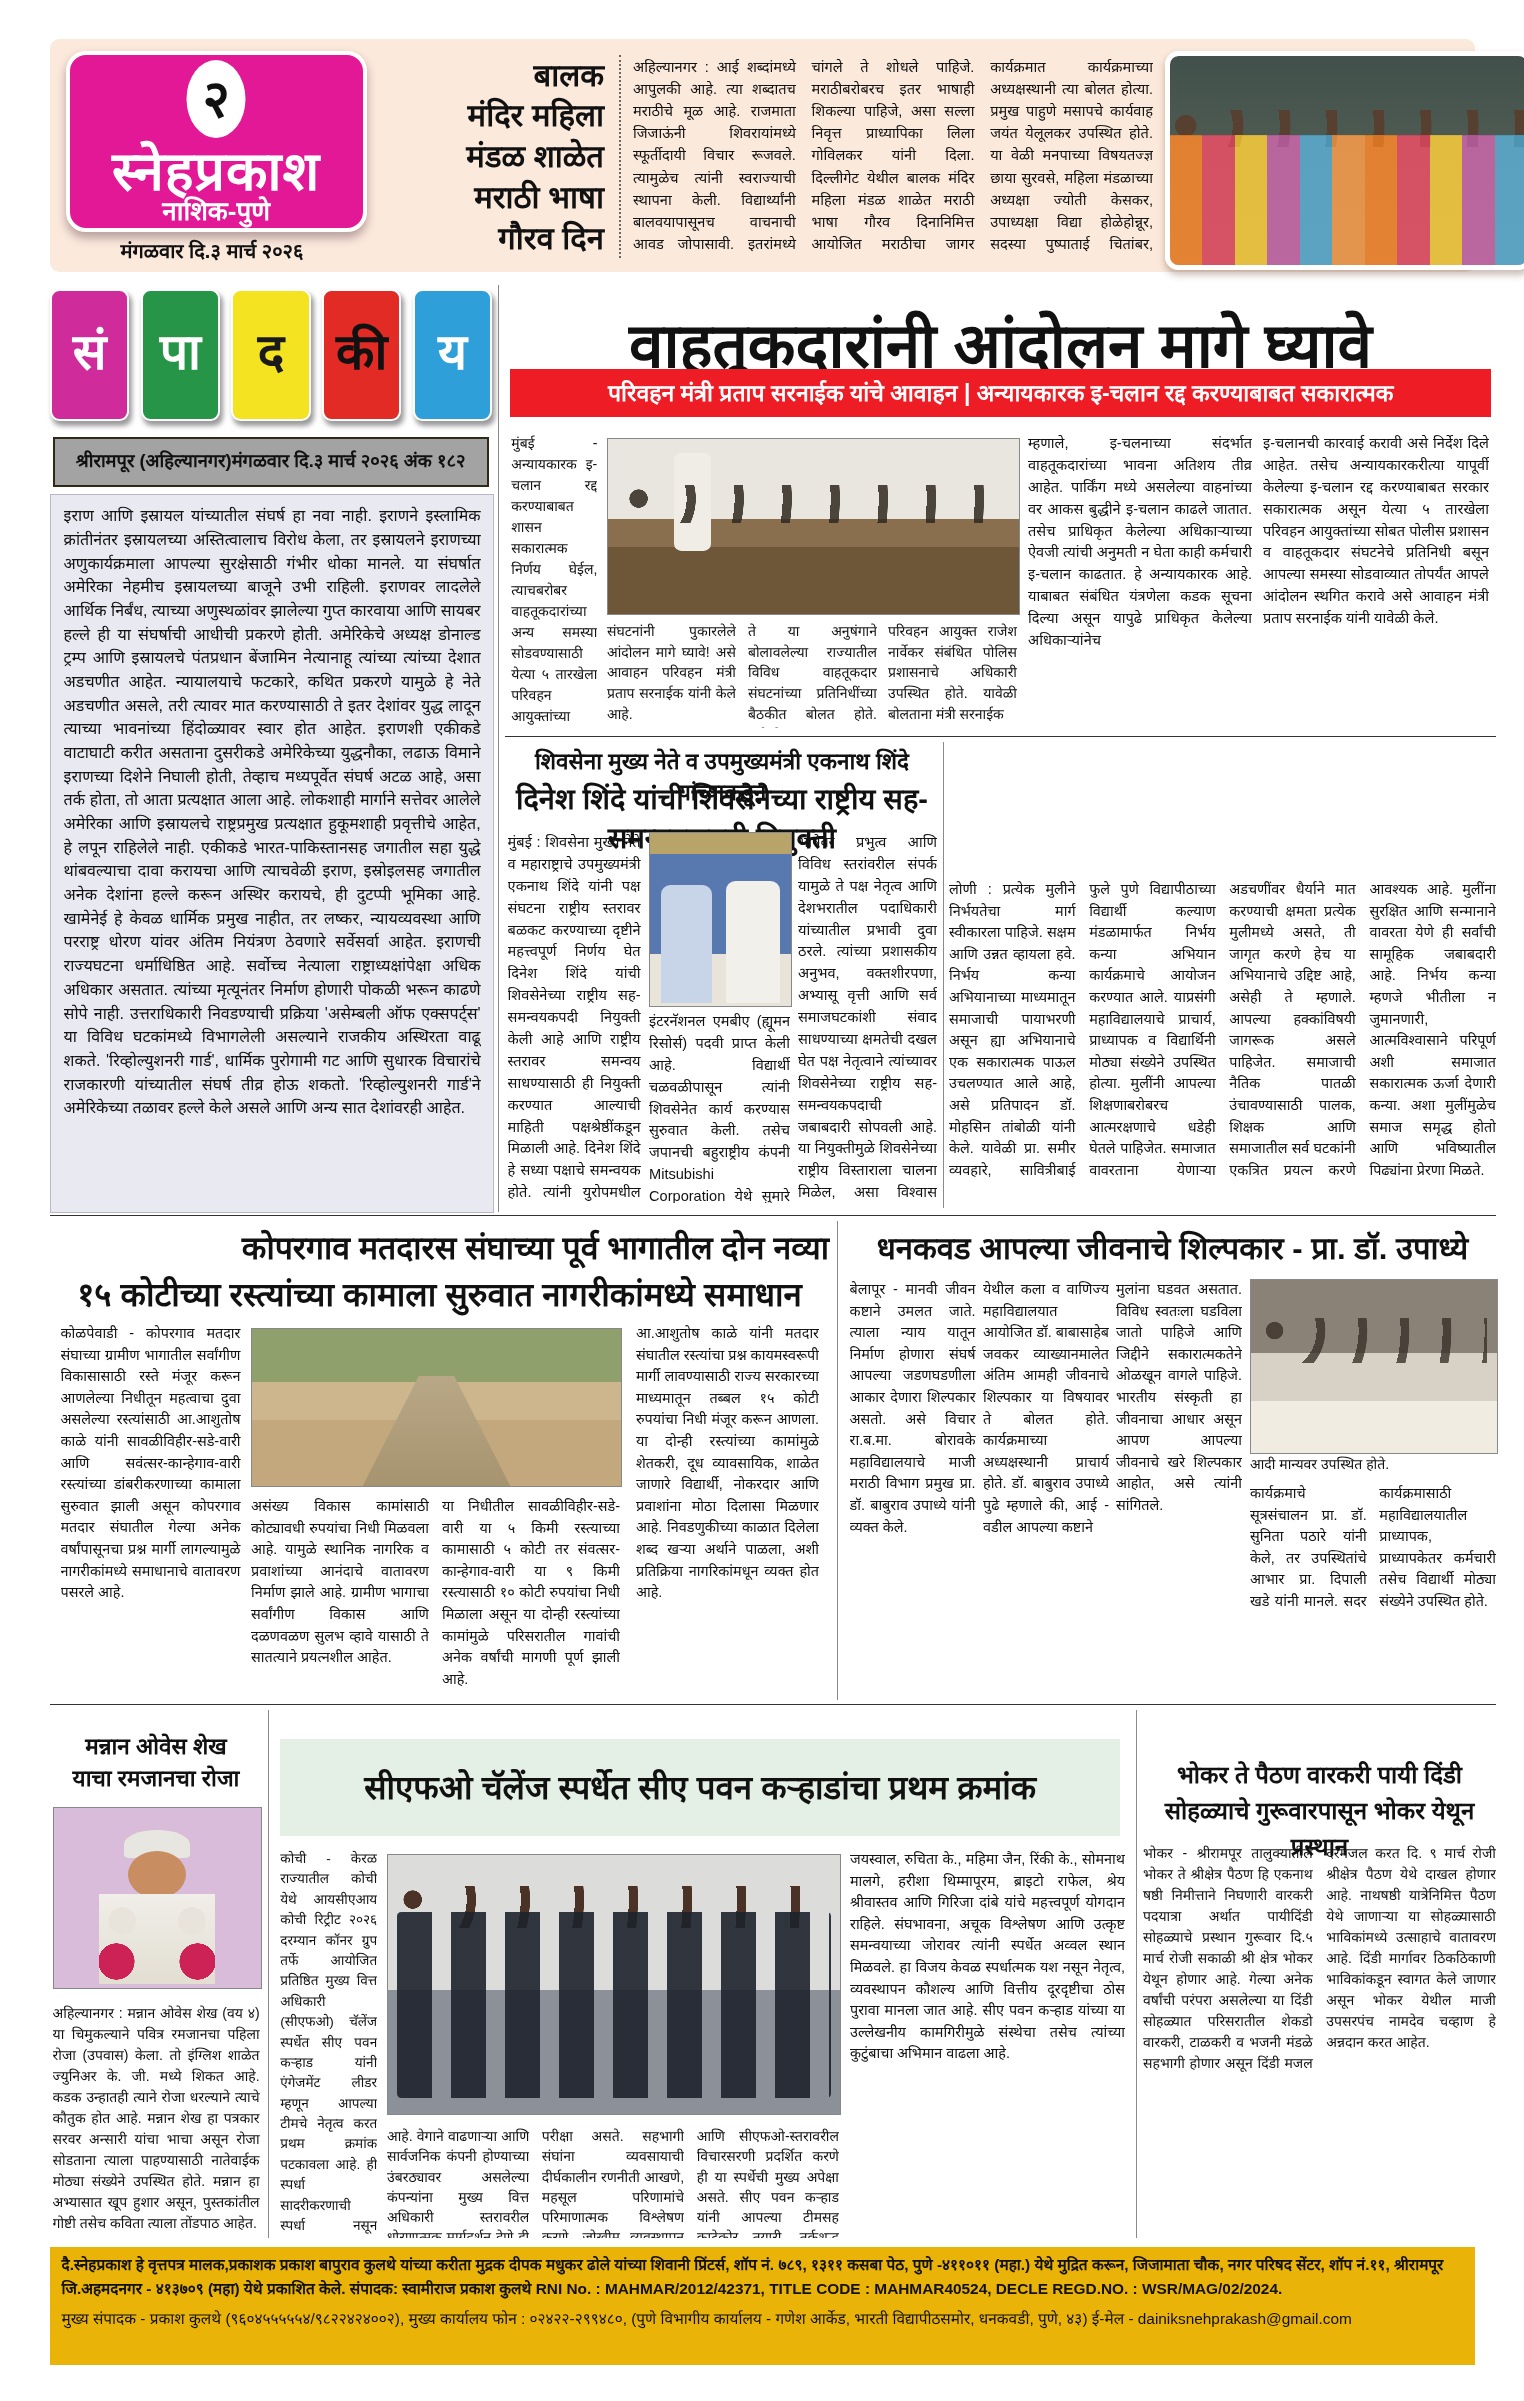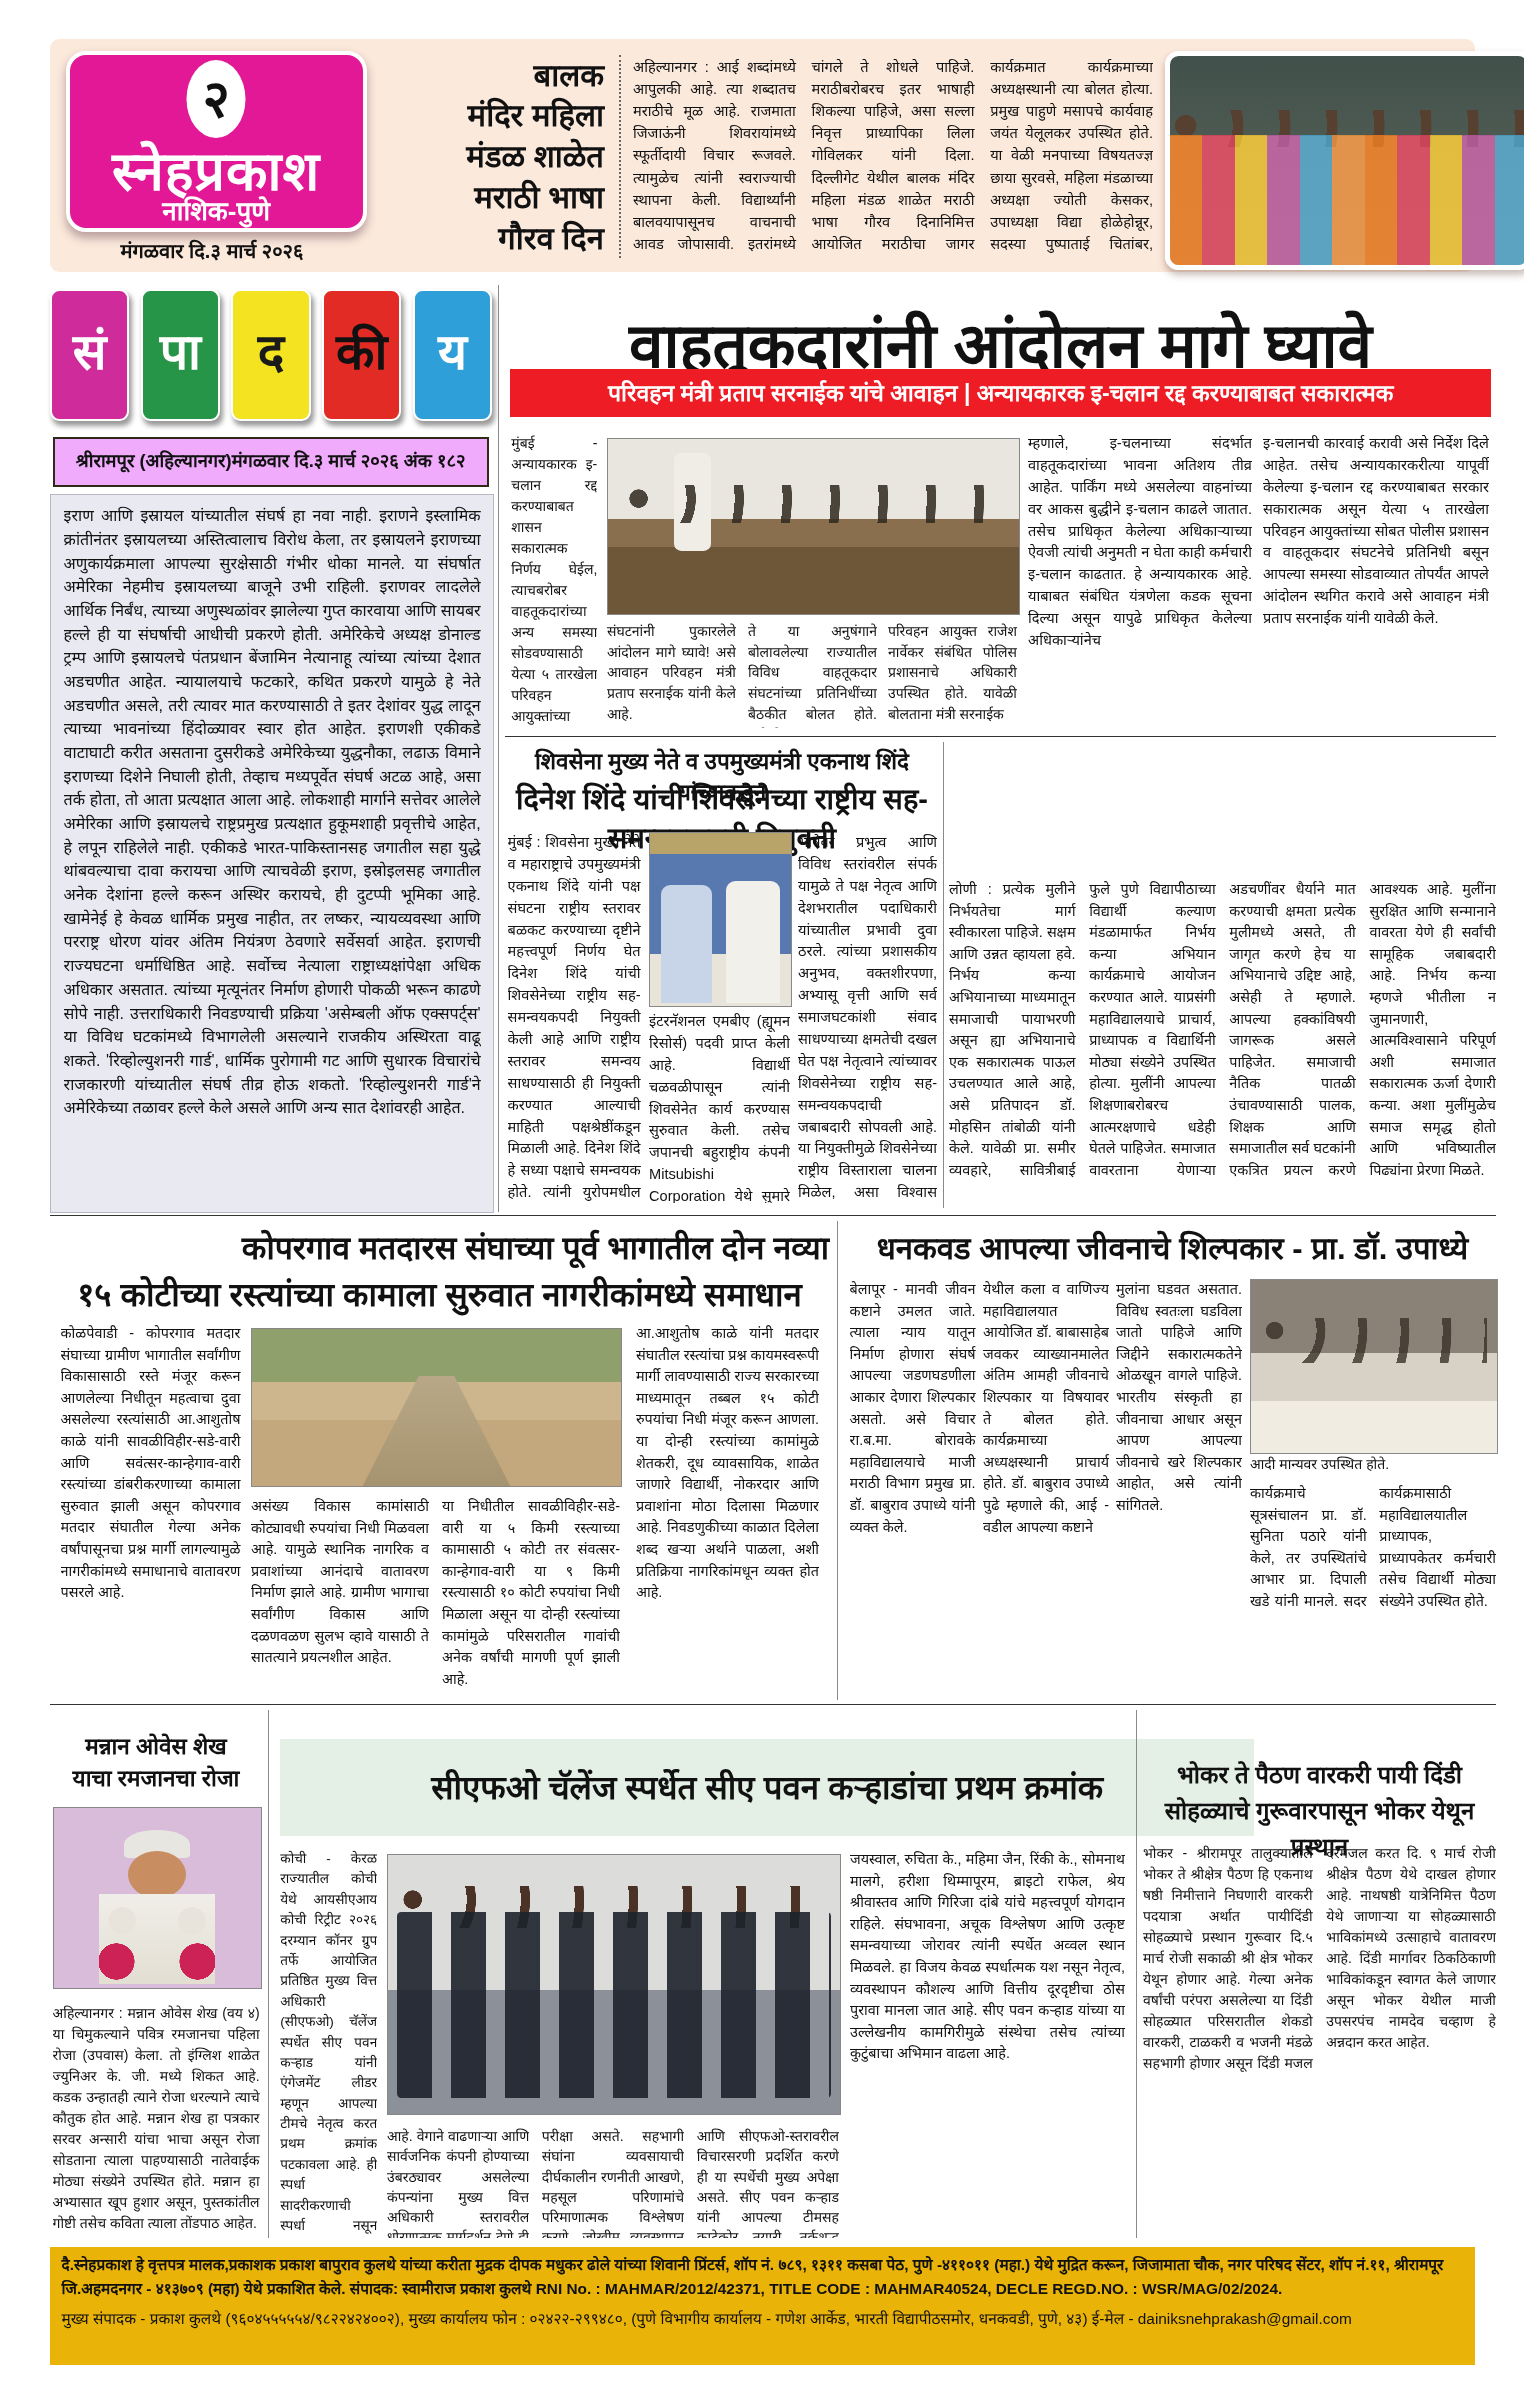--- a/index.html
+++ b/index.html
@@ -35,21 +35,21 @@
       background:repeating-linear-gradient(90deg,#e87a20 0 32px,#d8425c 32px 65px,#e8c030 65px 97px,#b85aa0 97px 130px,#48a0c8 130px 162px,#e89040 162px 195px);
       opacity:.85;}
   #topphoto .heads{position:absolute;left:0;top:26%;width:100%;height:18%;
       background:repeating-radial-gradient(circle at 15.7px 15.7px,#5a3a28 0 10.5px,transparent 11px 47px);opacity:.8;}
 
   
   #edsec{left:50px;top:285px;width:442px;height:928px;}
   .tile{width:76px;height:128px;border-radius:9.4px;border:2.6px solid #fff;box-shadow:2.1px 4.2px 5.2px rgba(0,0,0,.4);
         text-align:center;font-size:50px;font-weight:bold;line-height:123px;}
   #tiles{left:0;top:4.2px;width:442px;display:flex;gap:11.5px;justify-content:center;}
-  #edbox{left:2.6px;top:152px;width:432px;height:46px;background:#f0abfc;border:2.1px solid #2f2a18;
+  #edbox{left:2.6px;top:152px;width:432px;height:46px;background:#a3a3a3;border:2.1px solid #2f2a18;
          text-align:center;font-size:18.3px;font-weight:bold;line-height:43px;}
   #edpanel{left:0;top:209px;width:417px;height:698px;background:#e9e9f2;border:0.5px solid #b8b8c4;padding:9.4px 12.6px;}
   #edhead{text-align:center;font-size:35px;font-weight:bold;margin:6.3px 0 14.6px 0;}
   #edbody{font-size:16px;line-height:1.48;height:617px;}
 
   
   #leadsec{left:505px;top:285px;width:991px;height:449px;}
   #leadhead{left:0;top:16px;width:100%;text-align:center;font-size:62px;font-weight:bold;}
   #leadbar{left:5.2px;top:84px;width:981px;height:48px;background:#ee1c24;color:#fff;text-align:center;
            font-size:23px;font-weight:bold;line-height:48px;}
@@ -112,21 +112,21 @@
   #manphoto .face{position:absolute;left:36%;top:24%;width:28%;height:26%;background:#c88d60;border-radius:50%;}
   #manphoto .garland{position:absolute;left:22%;top:48%;width:56%;height:50%;
      background:radial-gradient(circle at 20% 30%,#e8e4dc 0 13.6px,transparent 14px),
                 radial-gradient(circle at 80% 30%,#e8e4dc 0 13.6px,transparent 14px),
                 radial-gradient(circle at 15% 75%,#cc2255 0 18px,transparent 18.3px),
                 radial-gradient(circle at 85% 75%,#cc2255 0 18px,transparent 18.3px),
                 linear-gradient(180deg,#f0eee8,#e2ded2);}
   #manbody{left:2.6px;top:293px;width:207px;height:230px;font-size:14px;line-height:1.5;}
   #divL{left:268px;top:1710px;height:528px;}
   #cfosec{left:275px;top:1710px;width:858px;height:528px;}
-  #cfohead{left:5.2px;top:29px;width:974px;height:97px;background:#e4efe6;text-align:center;
+  #cfohead{left:5.2px;top:29px;width:840px;height:97px;background:#e4efe6;text-align:center;
            font-size:33px;font-weight:bold;line-height:97px;}
   #cfointro{left:5.2px;top:139px;width:97px;height:387px;font-size:13.6px;line-height:1.5;}
   #cfophoto{left:112px;top:144px;width:452px;height:259px;
      background:linear-gradient(180deg,#dcdcda 0 52%,#8c9098 52% 100%);overflow:hidden;}
   #cfophoto .team{position:absolute;left:2%;top:22%;width:96%;height:72%;
      background:repeating-linear-gradient(90deg,#1d222c 0 35px,transparent 35px 54px);border-radius:4.2px;opacity:.9;}
   #cfophoto .heads{position:absolute;left:2%;top:12%;width:96%;height:16%;
      background:repeating-radial-gradient(circle at 15.7px 13.6px,#4a3326 0 9px,transparent 9.4px 54px);}
   #cforight{left:575px;top:139px;width:275px;height:387px;font-size:14.4px;line-height:1.5;}
   #cfobelow{left:112px;top:416px;width:452px;height:112px;display:flex;gap:12.6px;}

